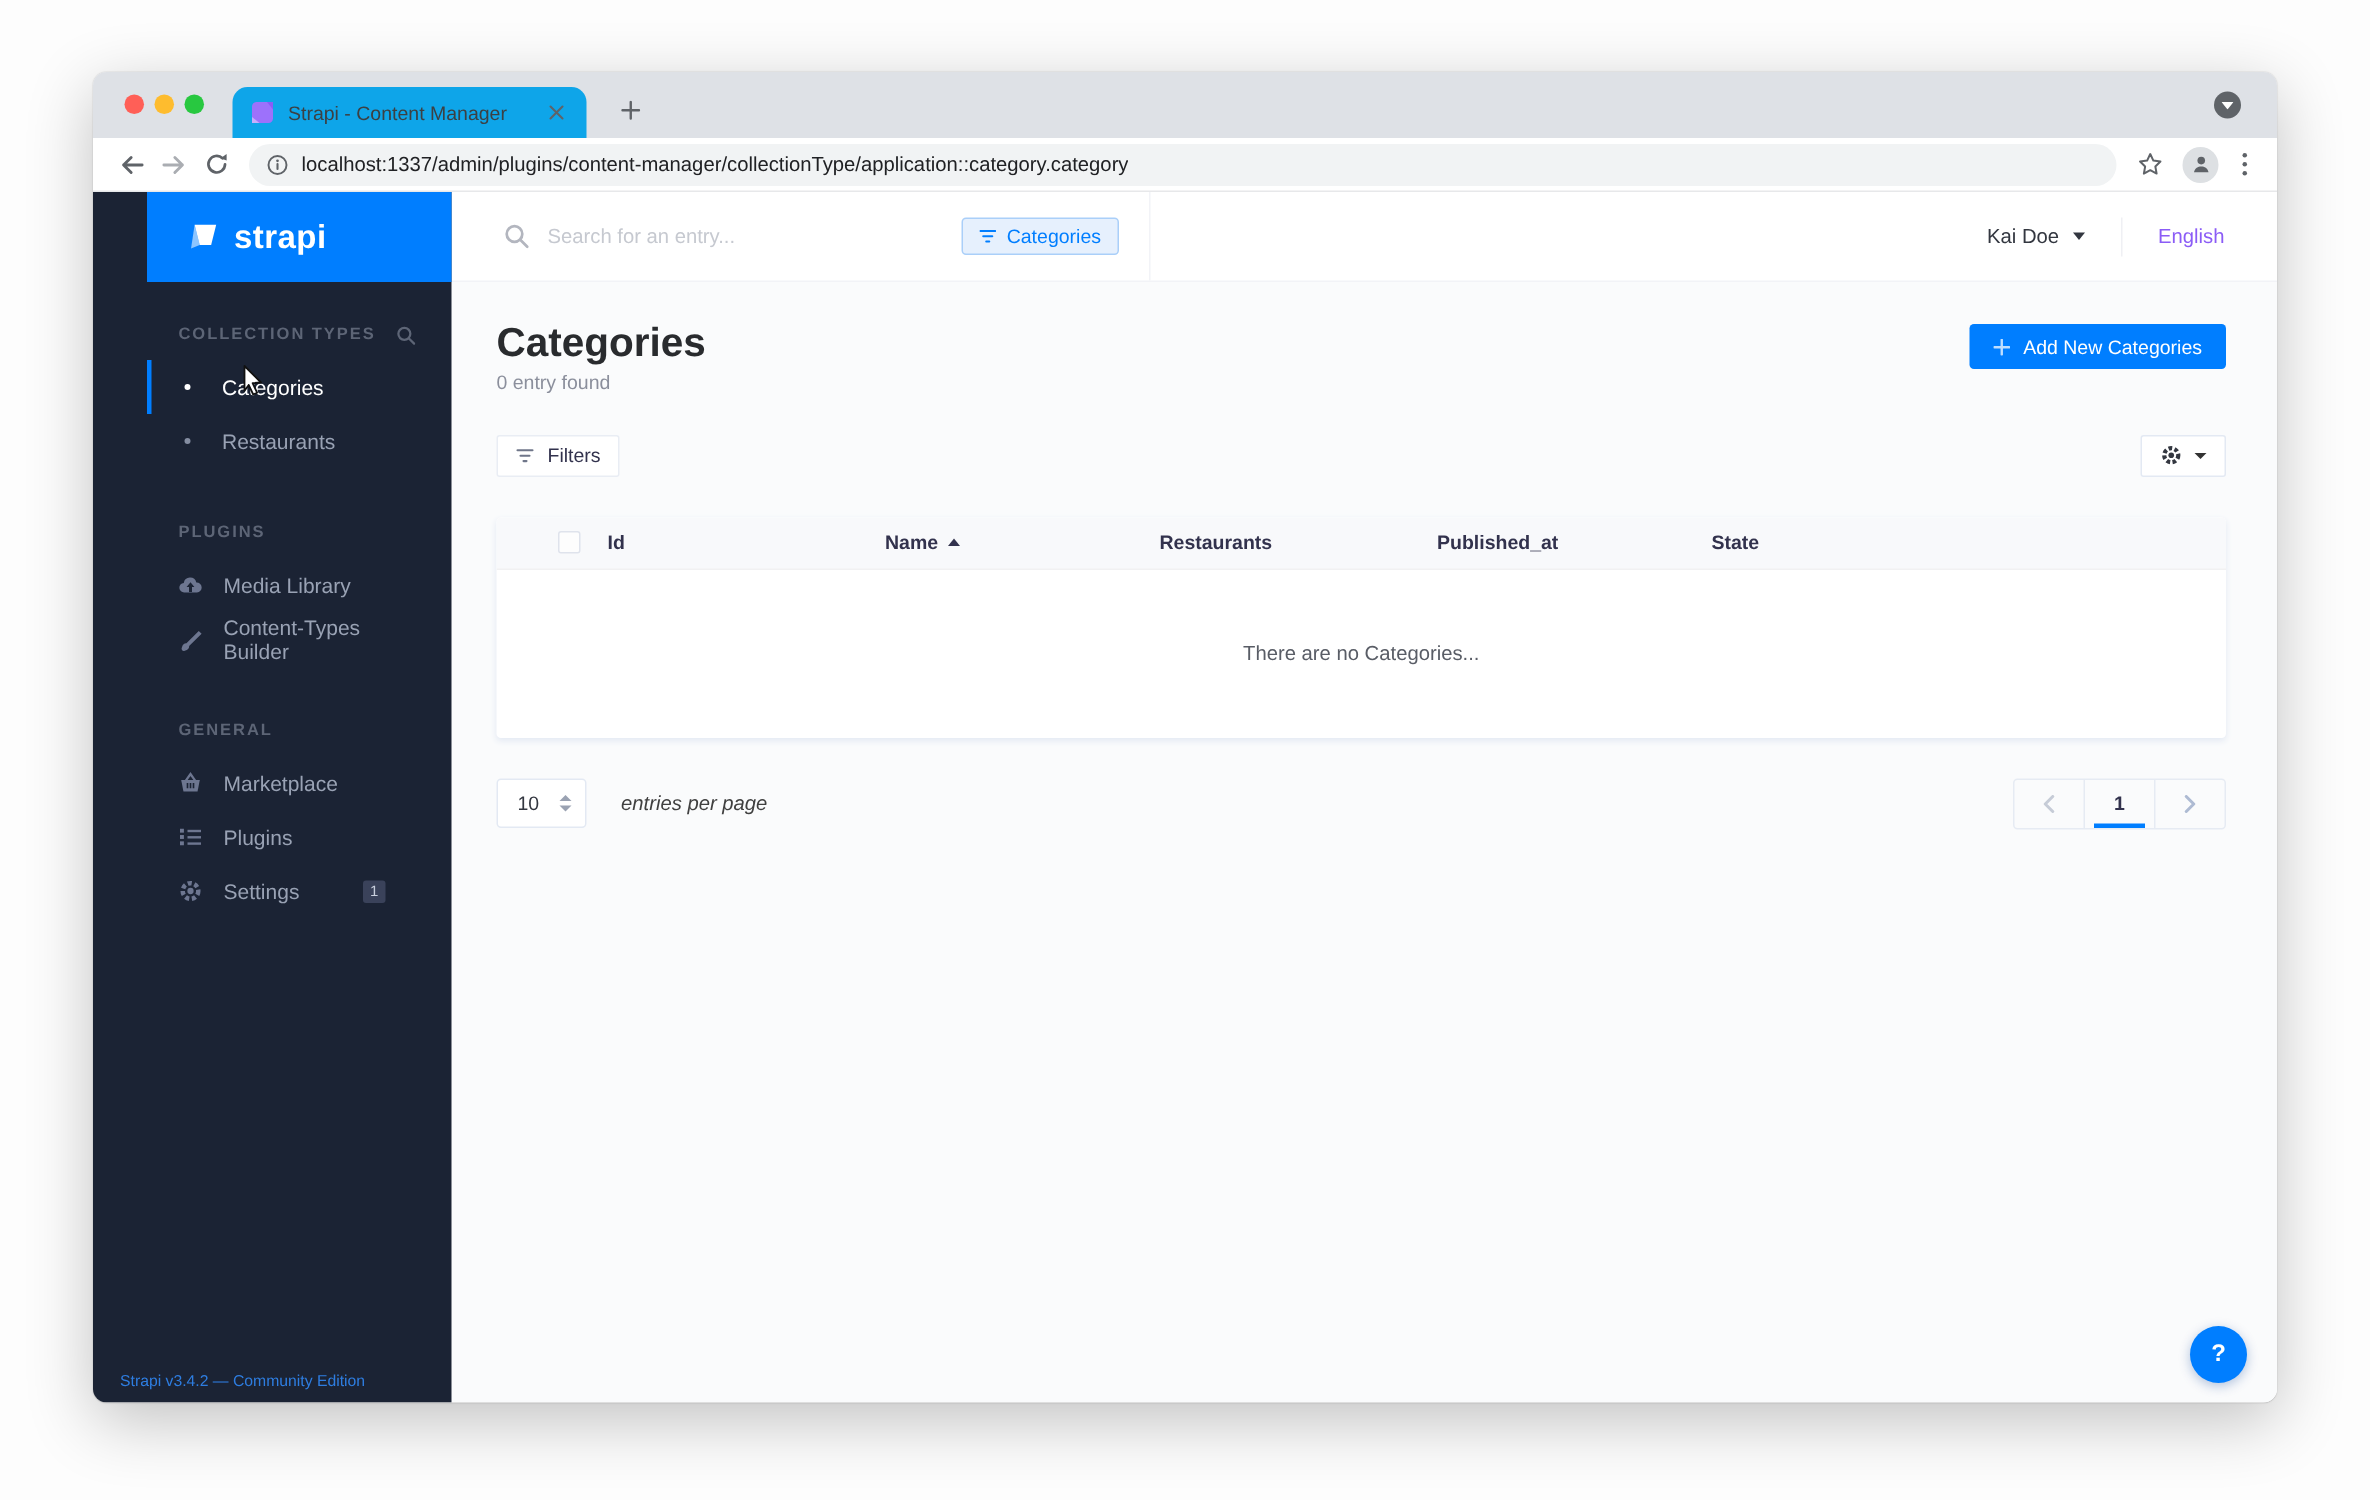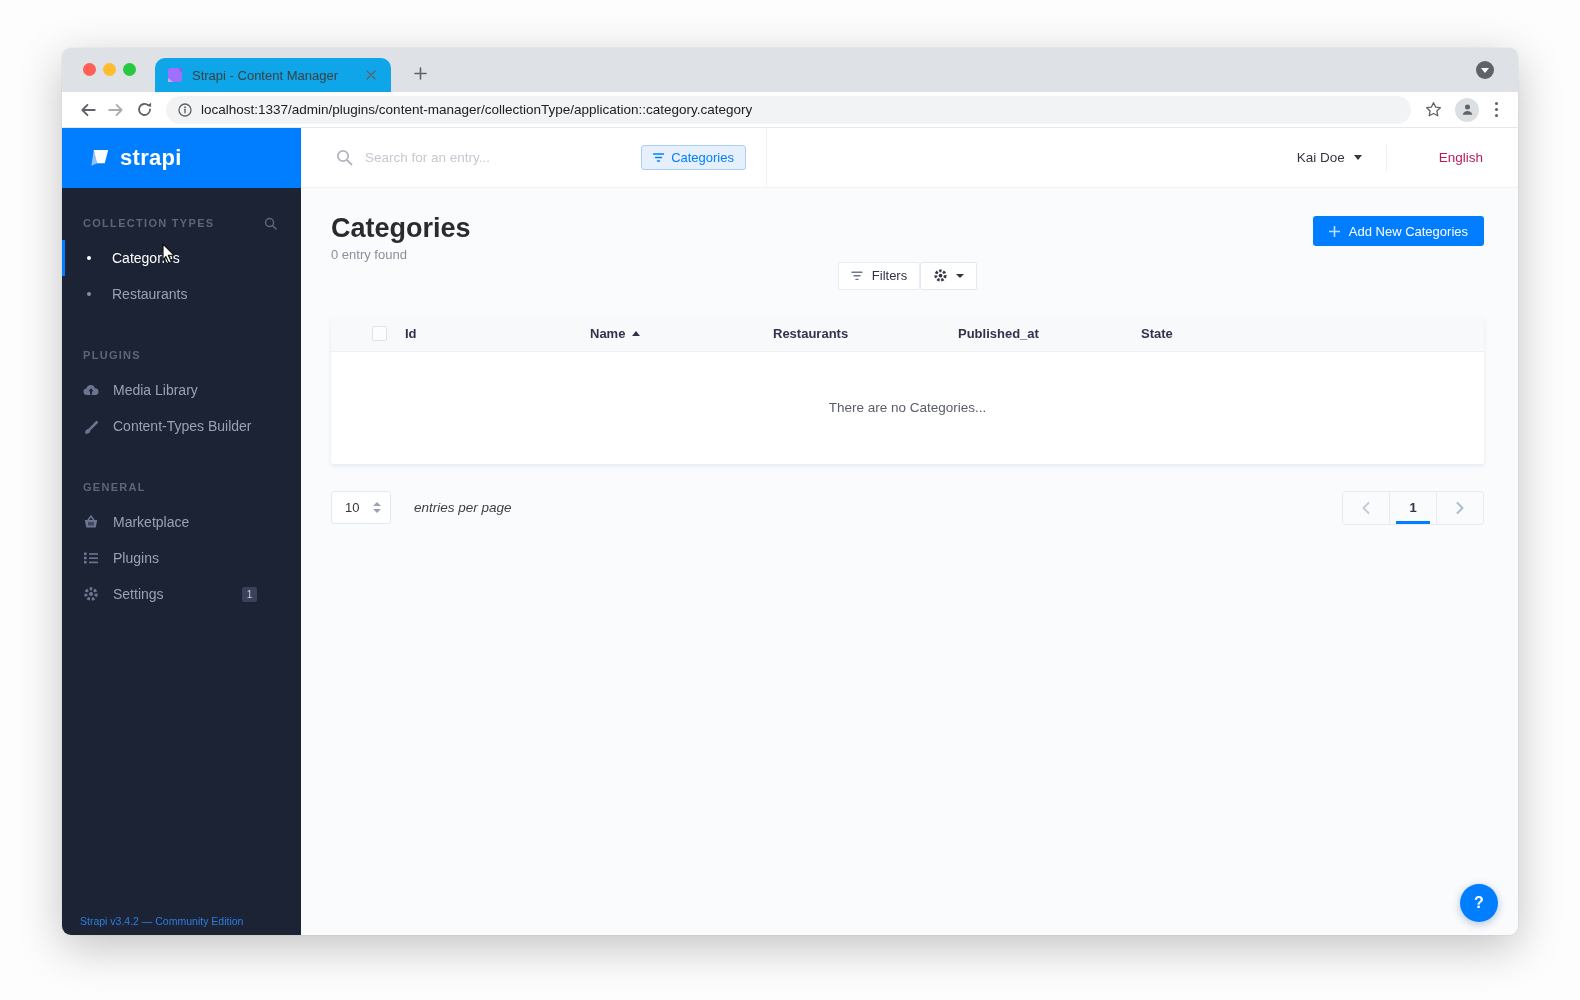--- a/index.html
+++ b/index.html
@@ -31,21 +31,21 @@
   .urltext { font-size:13.5px; color:#202124; margin-left:9px; white-space:nowrap; overflow:hidden; }
   .tool-right { display:flex; align-items:center; gap:8px; }
   .avatar-circle { width:24px; height:24px; border-radius:50%; background:#dde0e3; display:flex; align-items:center; justify-content:center; }
   .dots { display:flex; flex-direction:column; gap:3px; padding:4px 8px; }
   .dots i { width:3px; height:3px; border-radius:50%; background:#5f6368; }
 
   
   .app { display:flex; height:calc(887px - 80px); }
 
   
-  .sidebar { width:239px; background:#1b2334; position:relative; flex-shrink:0; display:flex; flex-direction:column; }
+  .sidebar { width:239px; background:#1b2334; position:relative; flex-shrink:0; display:flex; flex-direction:column;padding-left:36px; }
   .logo { height:60px; background:#007eff; display:flex; align-items:center; padding-left:26px; gap:9px; }
   .logo-text { color:#fff; font-size:22px; font-weight:bold; letter-spacing:.3px; }
   .side-section { margin-top:25px; }
   .side-title { display:flex; align-items:center; justify-content:space-between; padding:0 24px 0 21px;
                 font-size:11px; font-weight:bold; letter-spacing:1.3px; color:#5d6576; height:20px; margin-bottom:7px; }
   .side-item { position:relative; height:36px; display:flex; align-items:center; padding-left:21px; padding-right:44px;
                color:#99a2b4; font-size:14px; cursor:pointer; }
   .side-item .dot { width:4px; height:4px; border-radius:50%; background:#848da1; margin:0 21px 0 4px; flex-shrink:0; }
   .side-item.active { color:#fff; }
   .side-item.active .dot { background:#fff; }
@@ -63,32 +63,32 @@
   .search-input { border:none; outline:none; flex:1; font-size:13.5px; color:#333; margin-left:12px; min-width:0;
                   font-family:"Liberation Sans",sans-serif; background:transparent; }
   .search-input::placeholder { color:#c6c9d0; }
   .chip { display:flex; align-items:center; gap:7px; background:#e6f0fd; border:1px solid #aacff9;
           border-radius:3px; padding:4px 11px; color:#007eff; font-size:13px; cursor:pointer; white-space:nowrap; }
   .header-right { margin-left:auto; display:flex; align-items:center; padding-right:35px; }
   .user-btn { display:flex; align-items:center; gap:9px; font-size:13.5px; color:#333740; cursor:pointer; }
   .caret-down { width:0; height:0; border-left:4.5px solid transparent; border-right:4.5px solid transparent;
                 border-top:5px solid #333740; }
   .vdivider { width:1px; height:26px; background:#eff0f4; margin:0 24px; }
-  .lang-btn { font-size:13.5px; color:#be185d; cursor:pointer;margin-left:28px; }
+  .lang-btn { font-size:13.5px; color:#8b5cf6; cursor:pointer; }
 
   
   .main { padding:26px 34px 0 30px; flex:1; position:relative; }
   .title-row { display:flex; justify-content:space-between; align-items:flex-start; }
   .page-title { font-size:27px; font-weight:bold; color:#292b2e; line-height:1.1; }
   .page-sub { font-size:13px; color:#8b8f9c; margin-top:3px; }
   .btn-primary { display:flex; align-items:center; gap:9px; background:#007eff; color:#fff; border:none;
                  height:30px; padding:0 16px; border-radius:3px; font-size:13px; cursor:pointer; margin-top:2px;
                  font-family:"Liberation Sans",sans-serif; font-weight:500; }
 
-  .filter-row { display:flex; justify-content:center; align-items:center; }
+  .filter-row { margin-top:28px; display:flex; justify-content:space-between; align-items:center; }
   .btn-filters { display:flex; align-items:center; gap:9px; background:#fff; border:1px solid #e9edf4; border-radius:2px;
                  height:28px; padding:0 12px; font-size:13px; color:#32324d; cursor:pointer;
                  font-family:"Liberation Sans",sans-serif; }
   .btn-gear { display:flex; align-items:center; justify-content:center; gap:8px; background:#fff; border:1px solid #e3e9f3;
               border-radius:2px; height:28px; width:57px; cursor:pointer; }
   .gear-caret { width:0; height:0; border-left:4px solid transparent; border-right:4px solid transparent; border-top:4.5px solid #333; }
 
   .table { margin-top:27px; background:#fff; border-radius:3px; overflow:hidden; box-shadow:0 2px 4px #e3e9f3; }
   .thead { height:35px; background:#f8f9fb; border-bottom:1px solid #f1f1f2; display:flex; align-items:center;
            font-size:13px; font-weight:bold; color:#32324d; }

